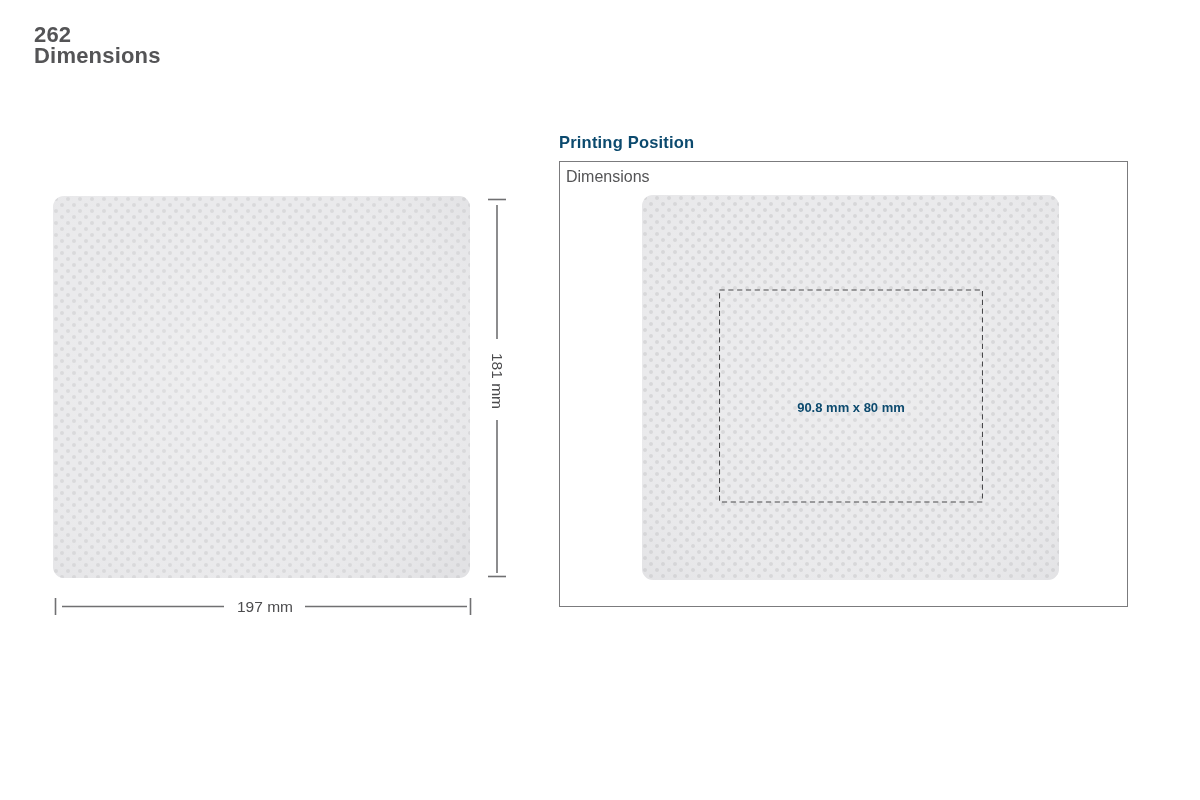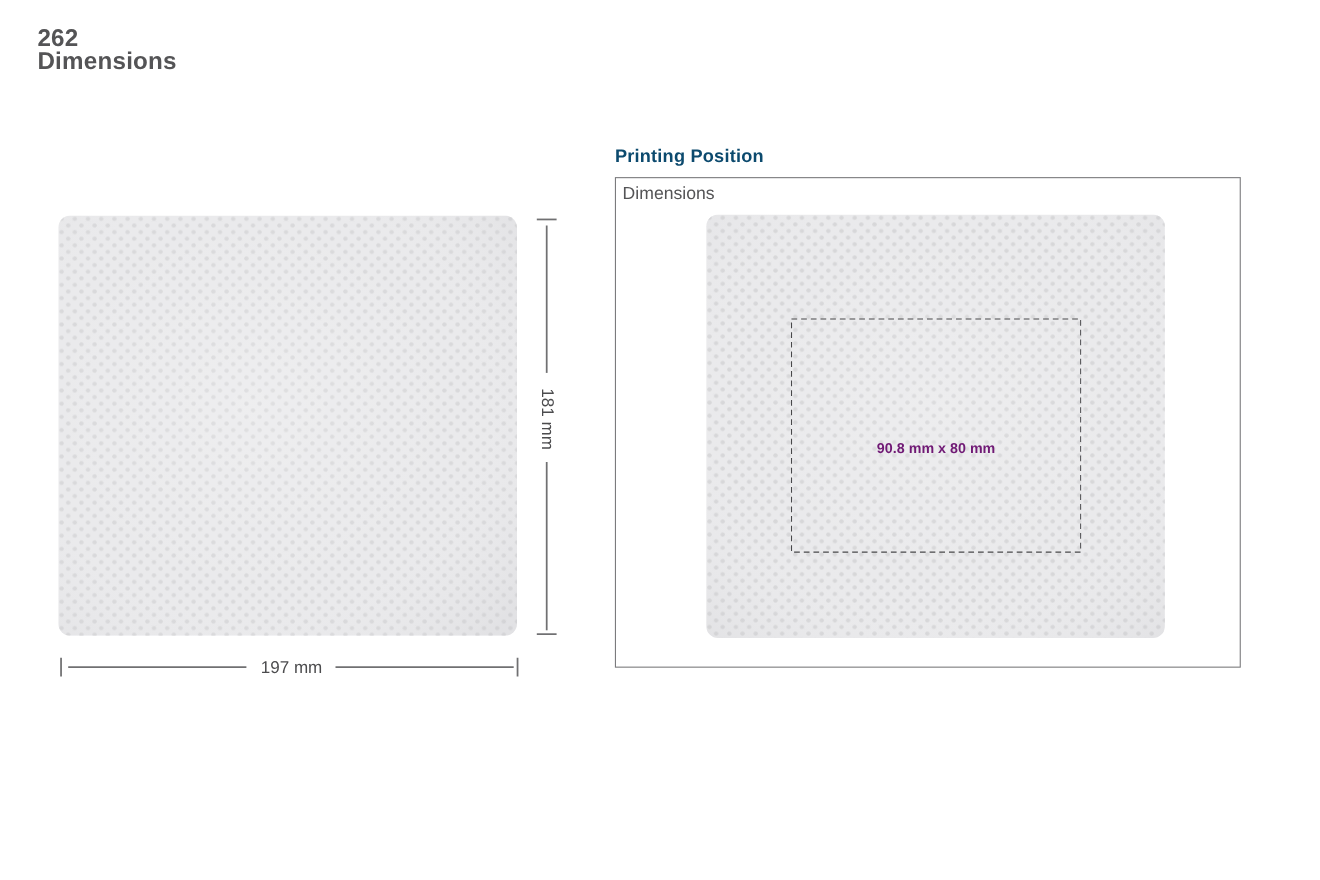--- a/index.html
+++ b/index.html
@@ -75,13 +75,13 @@
   </defs>
   <rect x="0" y="0" width="417" height="385" rx="11" fill="#e9e9eb"></rect>
   <rect x="0" y="0" width="417" height="385" rx="11" fill="url(#dotsR)" filter="url(#softR)"></rect>
   <rect x="0" y="0" width="417" height="385" rx="11" fill="url(#sheenR)"></rect>
 </svg>
 
 <svg class="abs" style="left:719px;top:289px;" width="264" height="214" viewBox="0 0 264 214">
   <rect x="0.5" y="1" width="263" height="212" fill="none" stroke="#48484a" stroke-width="1.1" stroke-dasharray="5.2,3.6"></rect>
 </svg>
 
-<div class="abs" style="left:751px;top:400px;width:200px;text-align:center;font-size:13px;font-weight:bold;color:#701a75;">90.8 mm x 80 mm</div>
+<div class="abs" style="left:751px;top:400px;width:200px;text-align:center;font-size:13px;font-weight:bold;color:#0c4a6e;">90.8 mm x 80 mm</div>
 
 </body></html>

